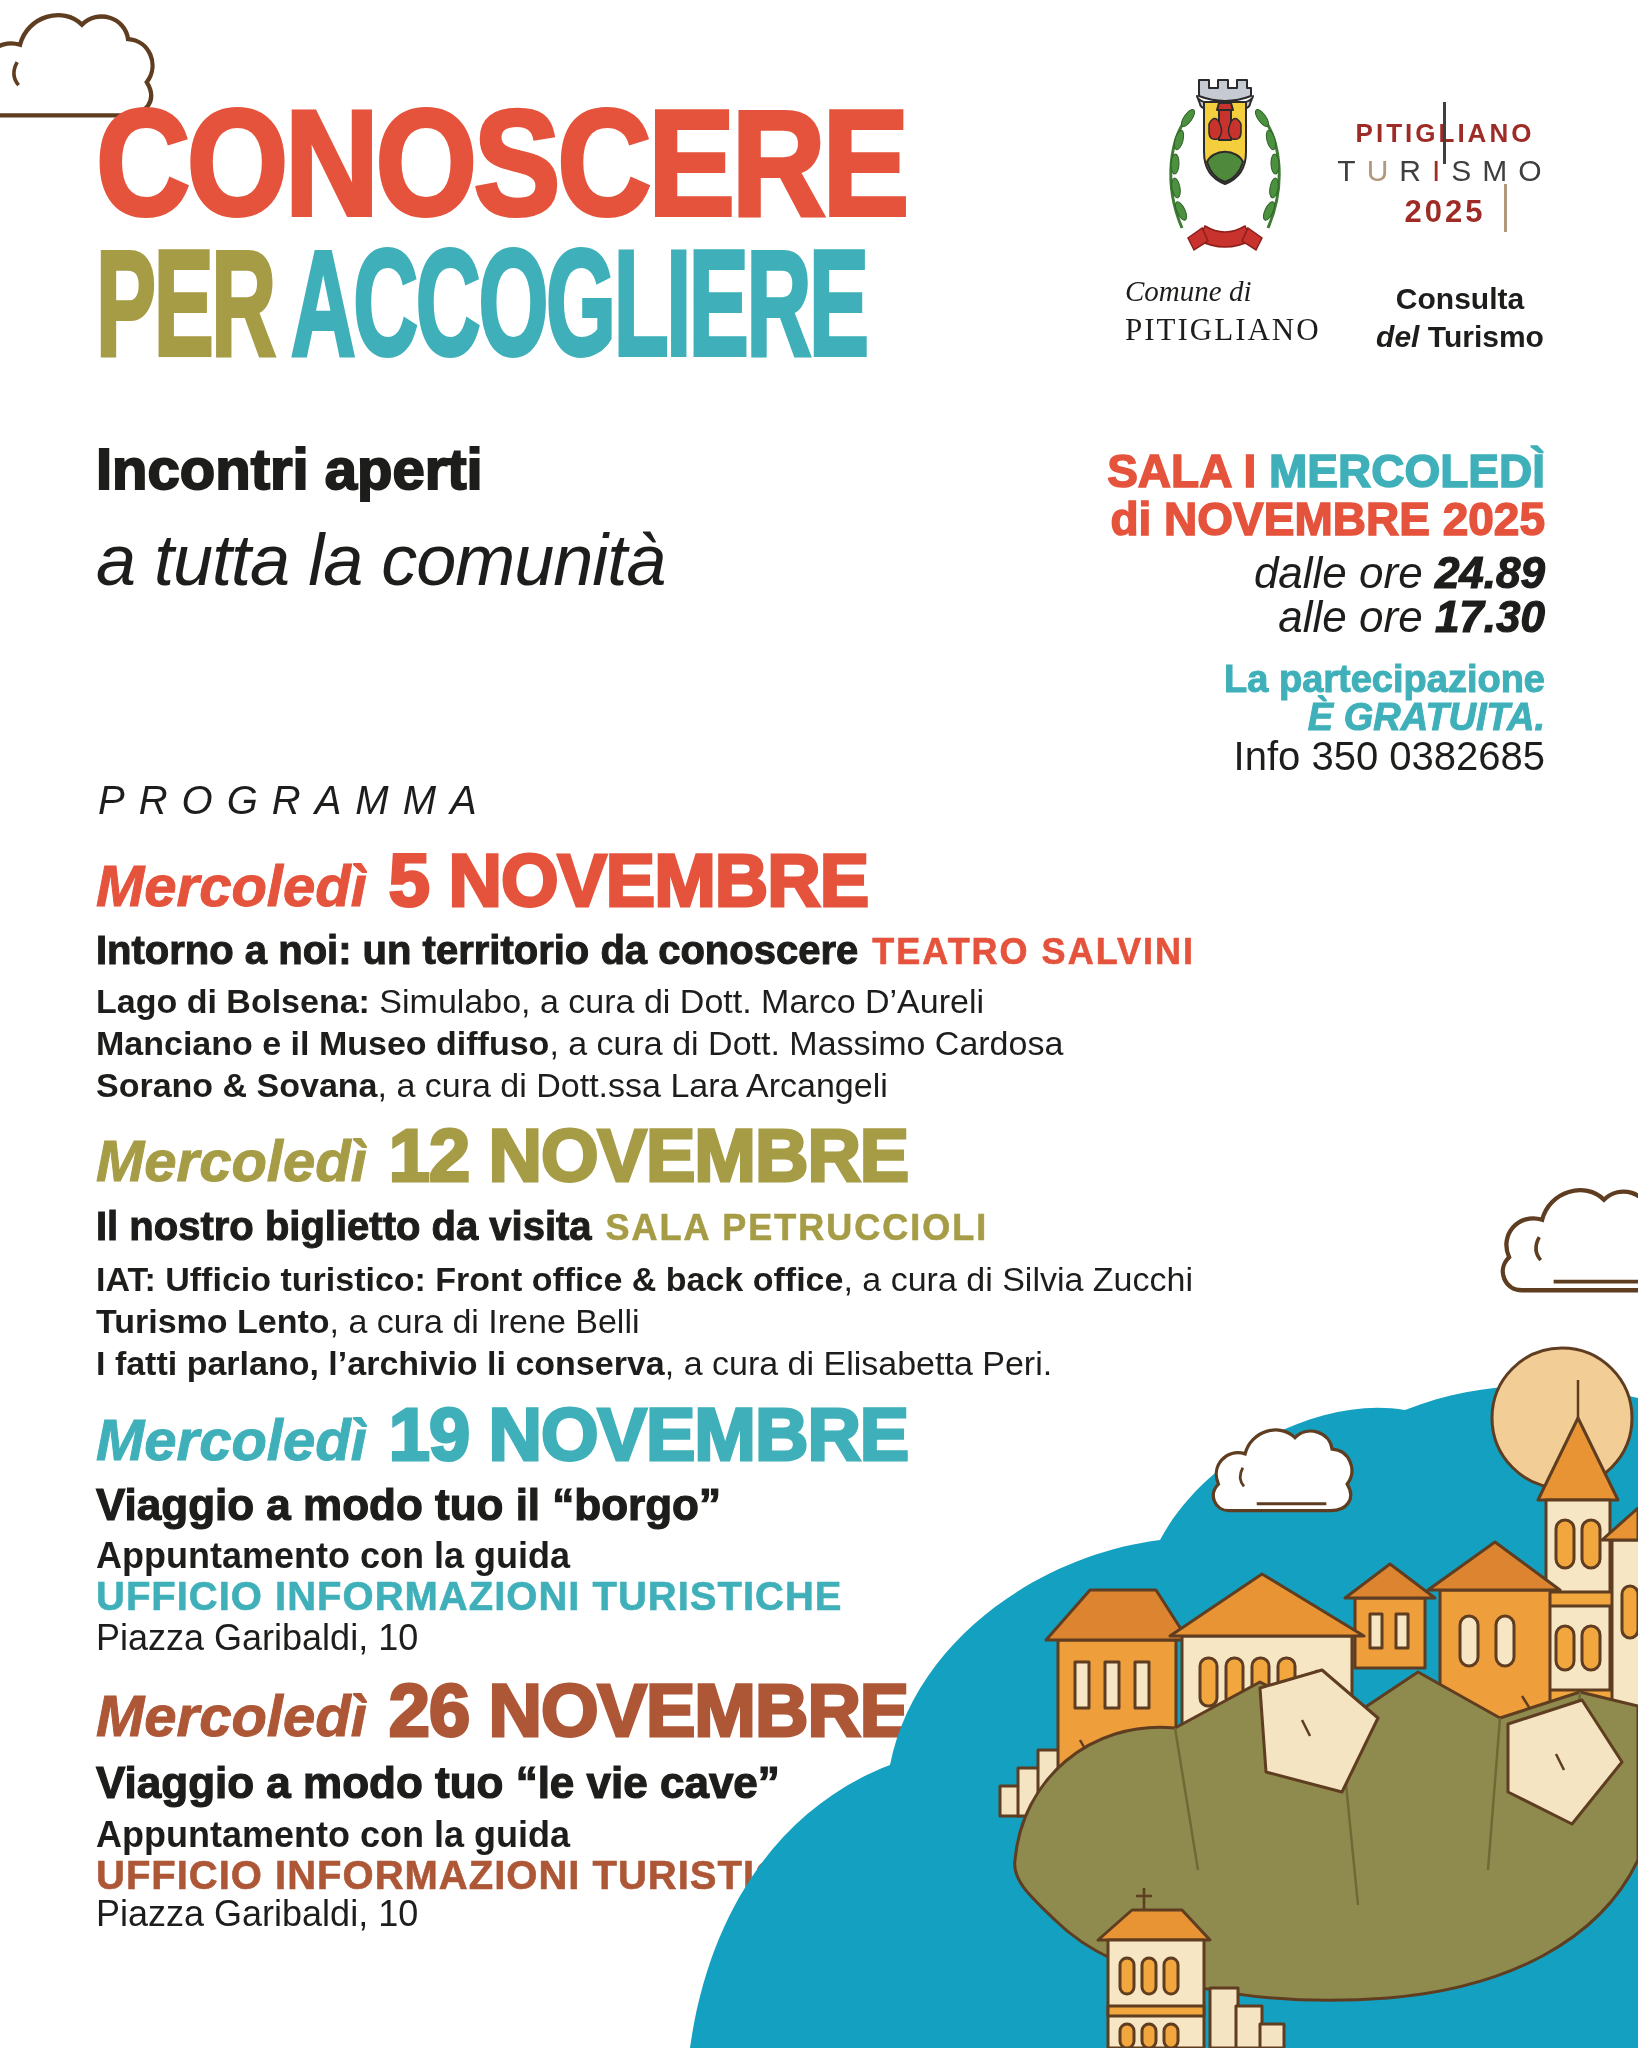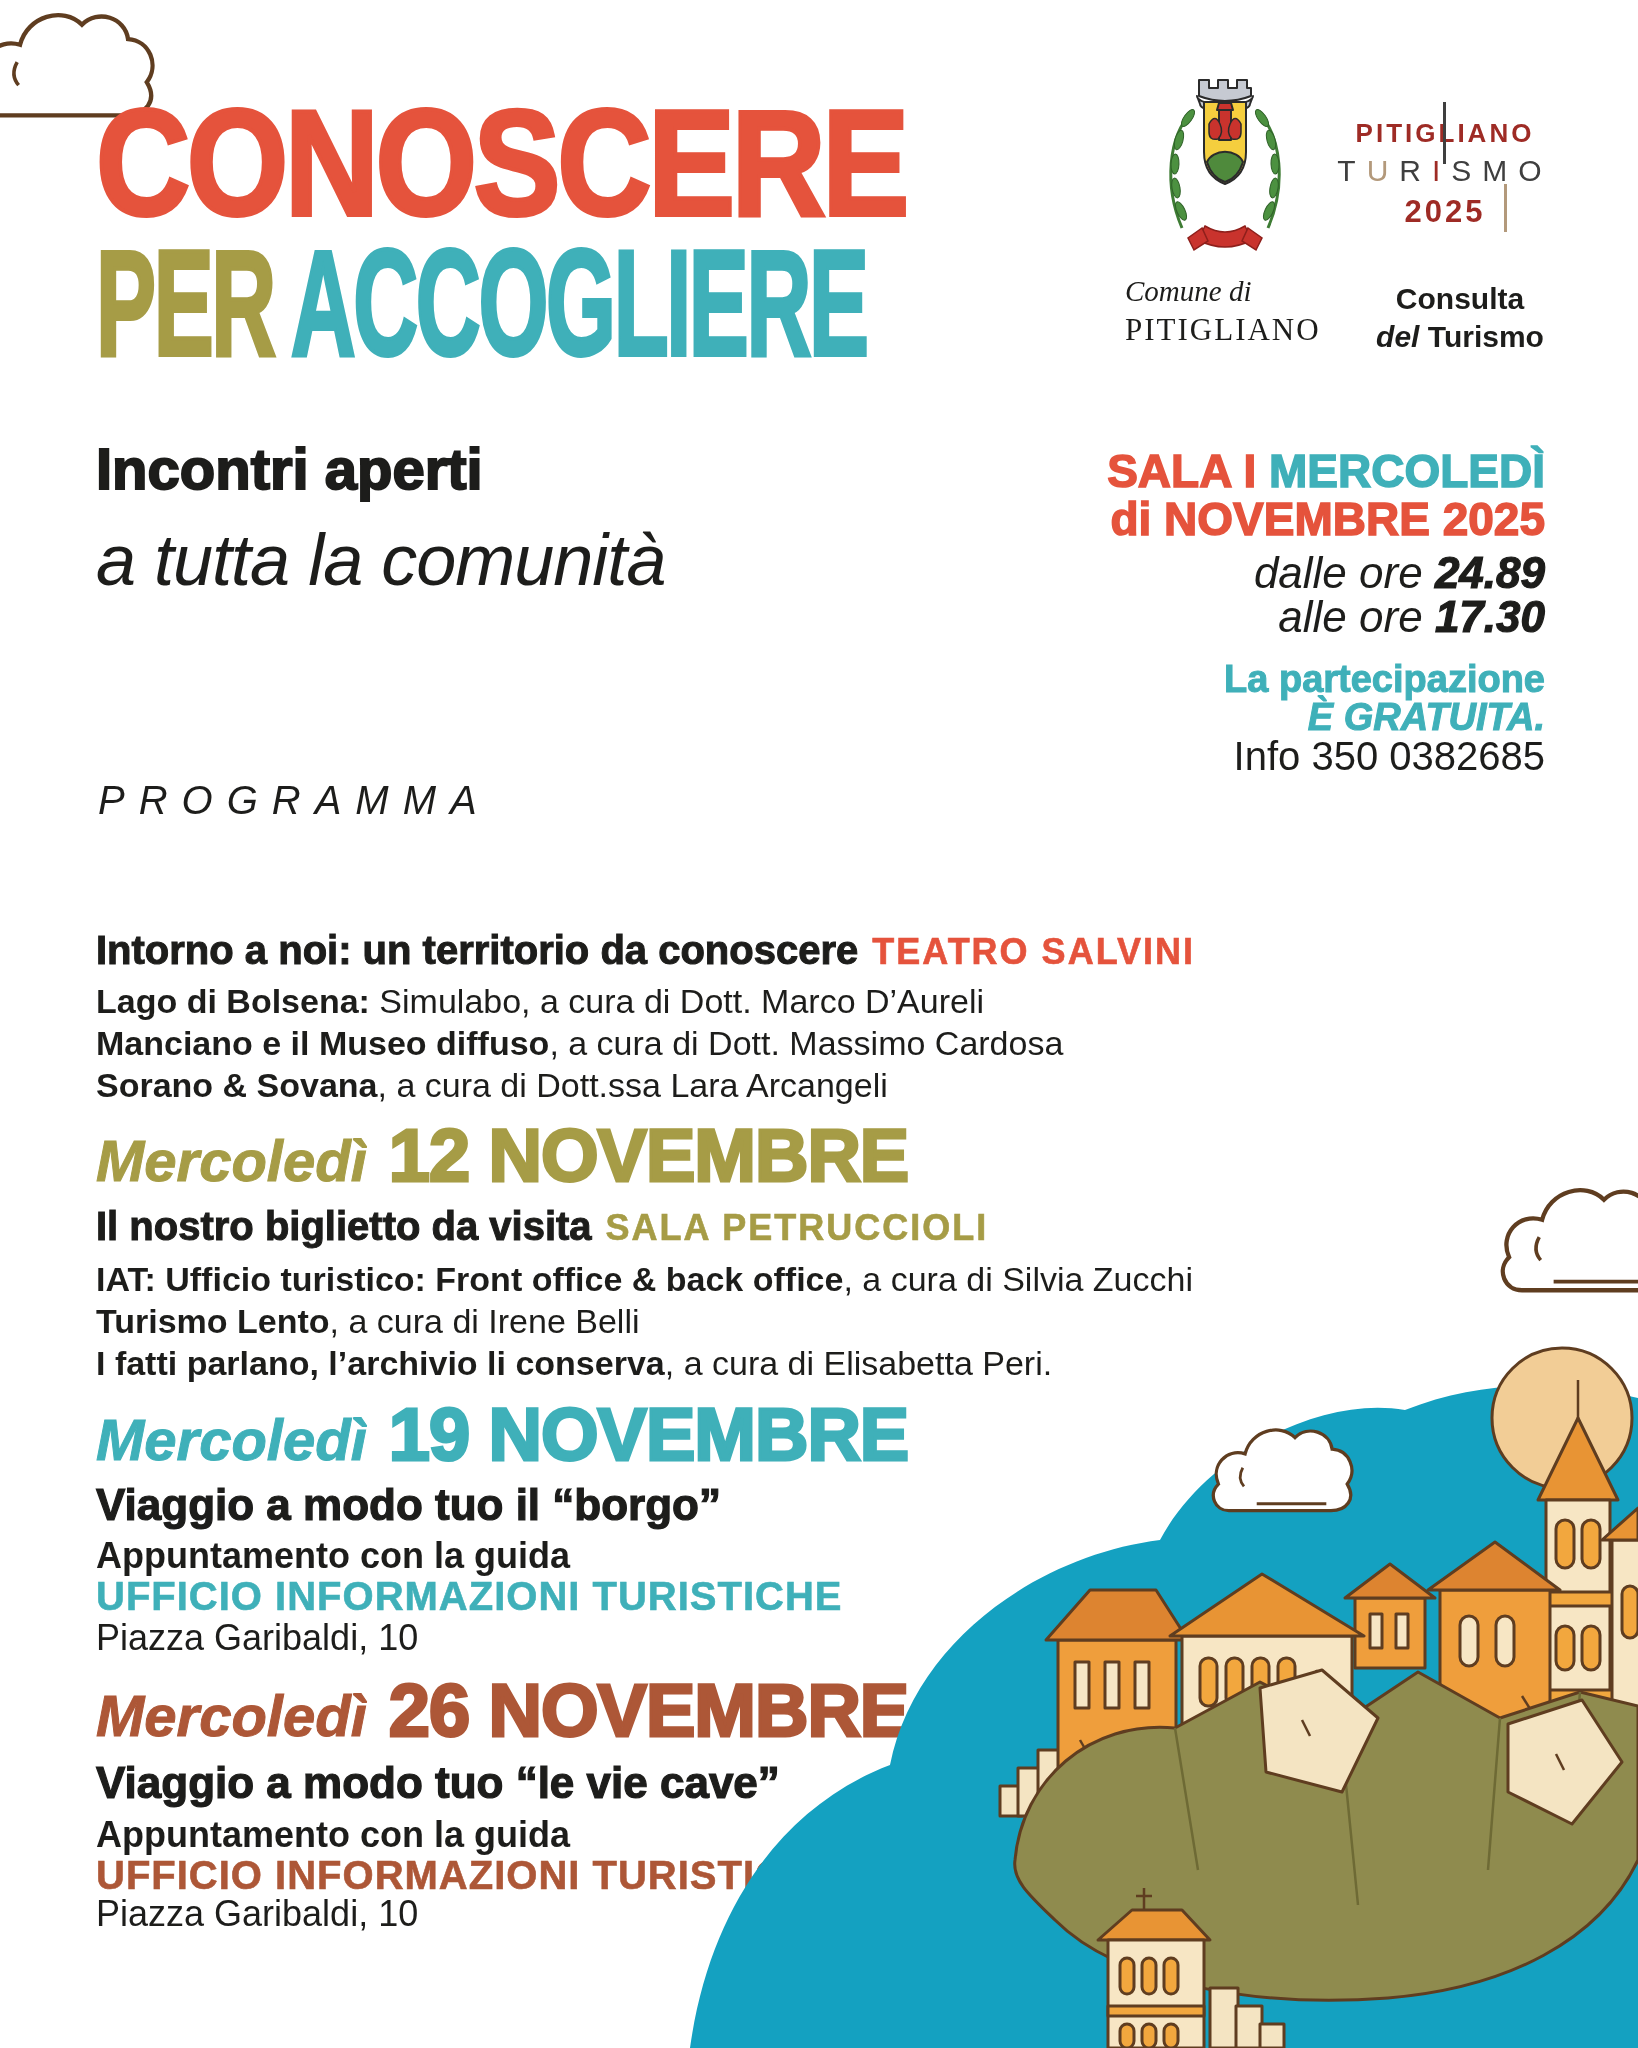--- a/index.html
+++ b/index.html
@@ -130,20 +130,21 @@
   <div class="abs programma">PROGRAMMA</div>
 
   <div class="abs rline when" style="top:446px"><span>SALA I </span><span class="w2">MERCOLEDÌ</span></div>
   <div class="abs rline when" style="top:494px">di NOVEMBRE 2025</div>
   <div class="abs rline time" style="top:549px"><span>dalle ore </span><b>24.89</b></div>
   <div class="abs rline time" style="top:593px"><span>alle ore </span><b>17.30</b></div>
   <div class="abs rline free" style="top:659px">La partecipazione</div>
   <div class="abs rline free it" style="top:697px">È GRATUITA.</div>
   <div class="abs rline infoc" style="top:734px">Info 350 0382685</div>
 
+  <div class="abs ev-head c-red" style="top:844px"><span class="wd">Mercoledì</span><span class="dt">5 NOVEMBRE</span></div>
   <div class="abs ev-title" style="top:926px"><span>Intorno a noi: un territorio da conoscere</span><span class="venue c-red">TEATRO SALVINI</span></div>
   <div class="abs ev-lines" style="top:980px">
     <div><b>Lago di Bolsena:</b><span> Simulabo, a cura di Dott. Marco D’Aureli</span></div>
     <div><b>Manciano e il Museo diffuso</b><span>, a cura di Dott. Massimo Cardosa</span></div>
     <div><b>Sorano &amp; Sovana</b><span>, a cura di Dott.ssa Lara Arcangeli</span></div>
   </div>
 
   <div class="abs ev-head c-olive" style="top:1119px"><span class="wd">Mercoledì</span><span class="dt">12 NOVEMBRE</span></div>
   <div class="abs ev-title" style="top:1202px"><span>Il nostro biglietto da visita</span><span class="venue c-olive">SALA PETRUCCIOLI</span></div>
   <div class="abs ev-lines" style="top:1258px">

